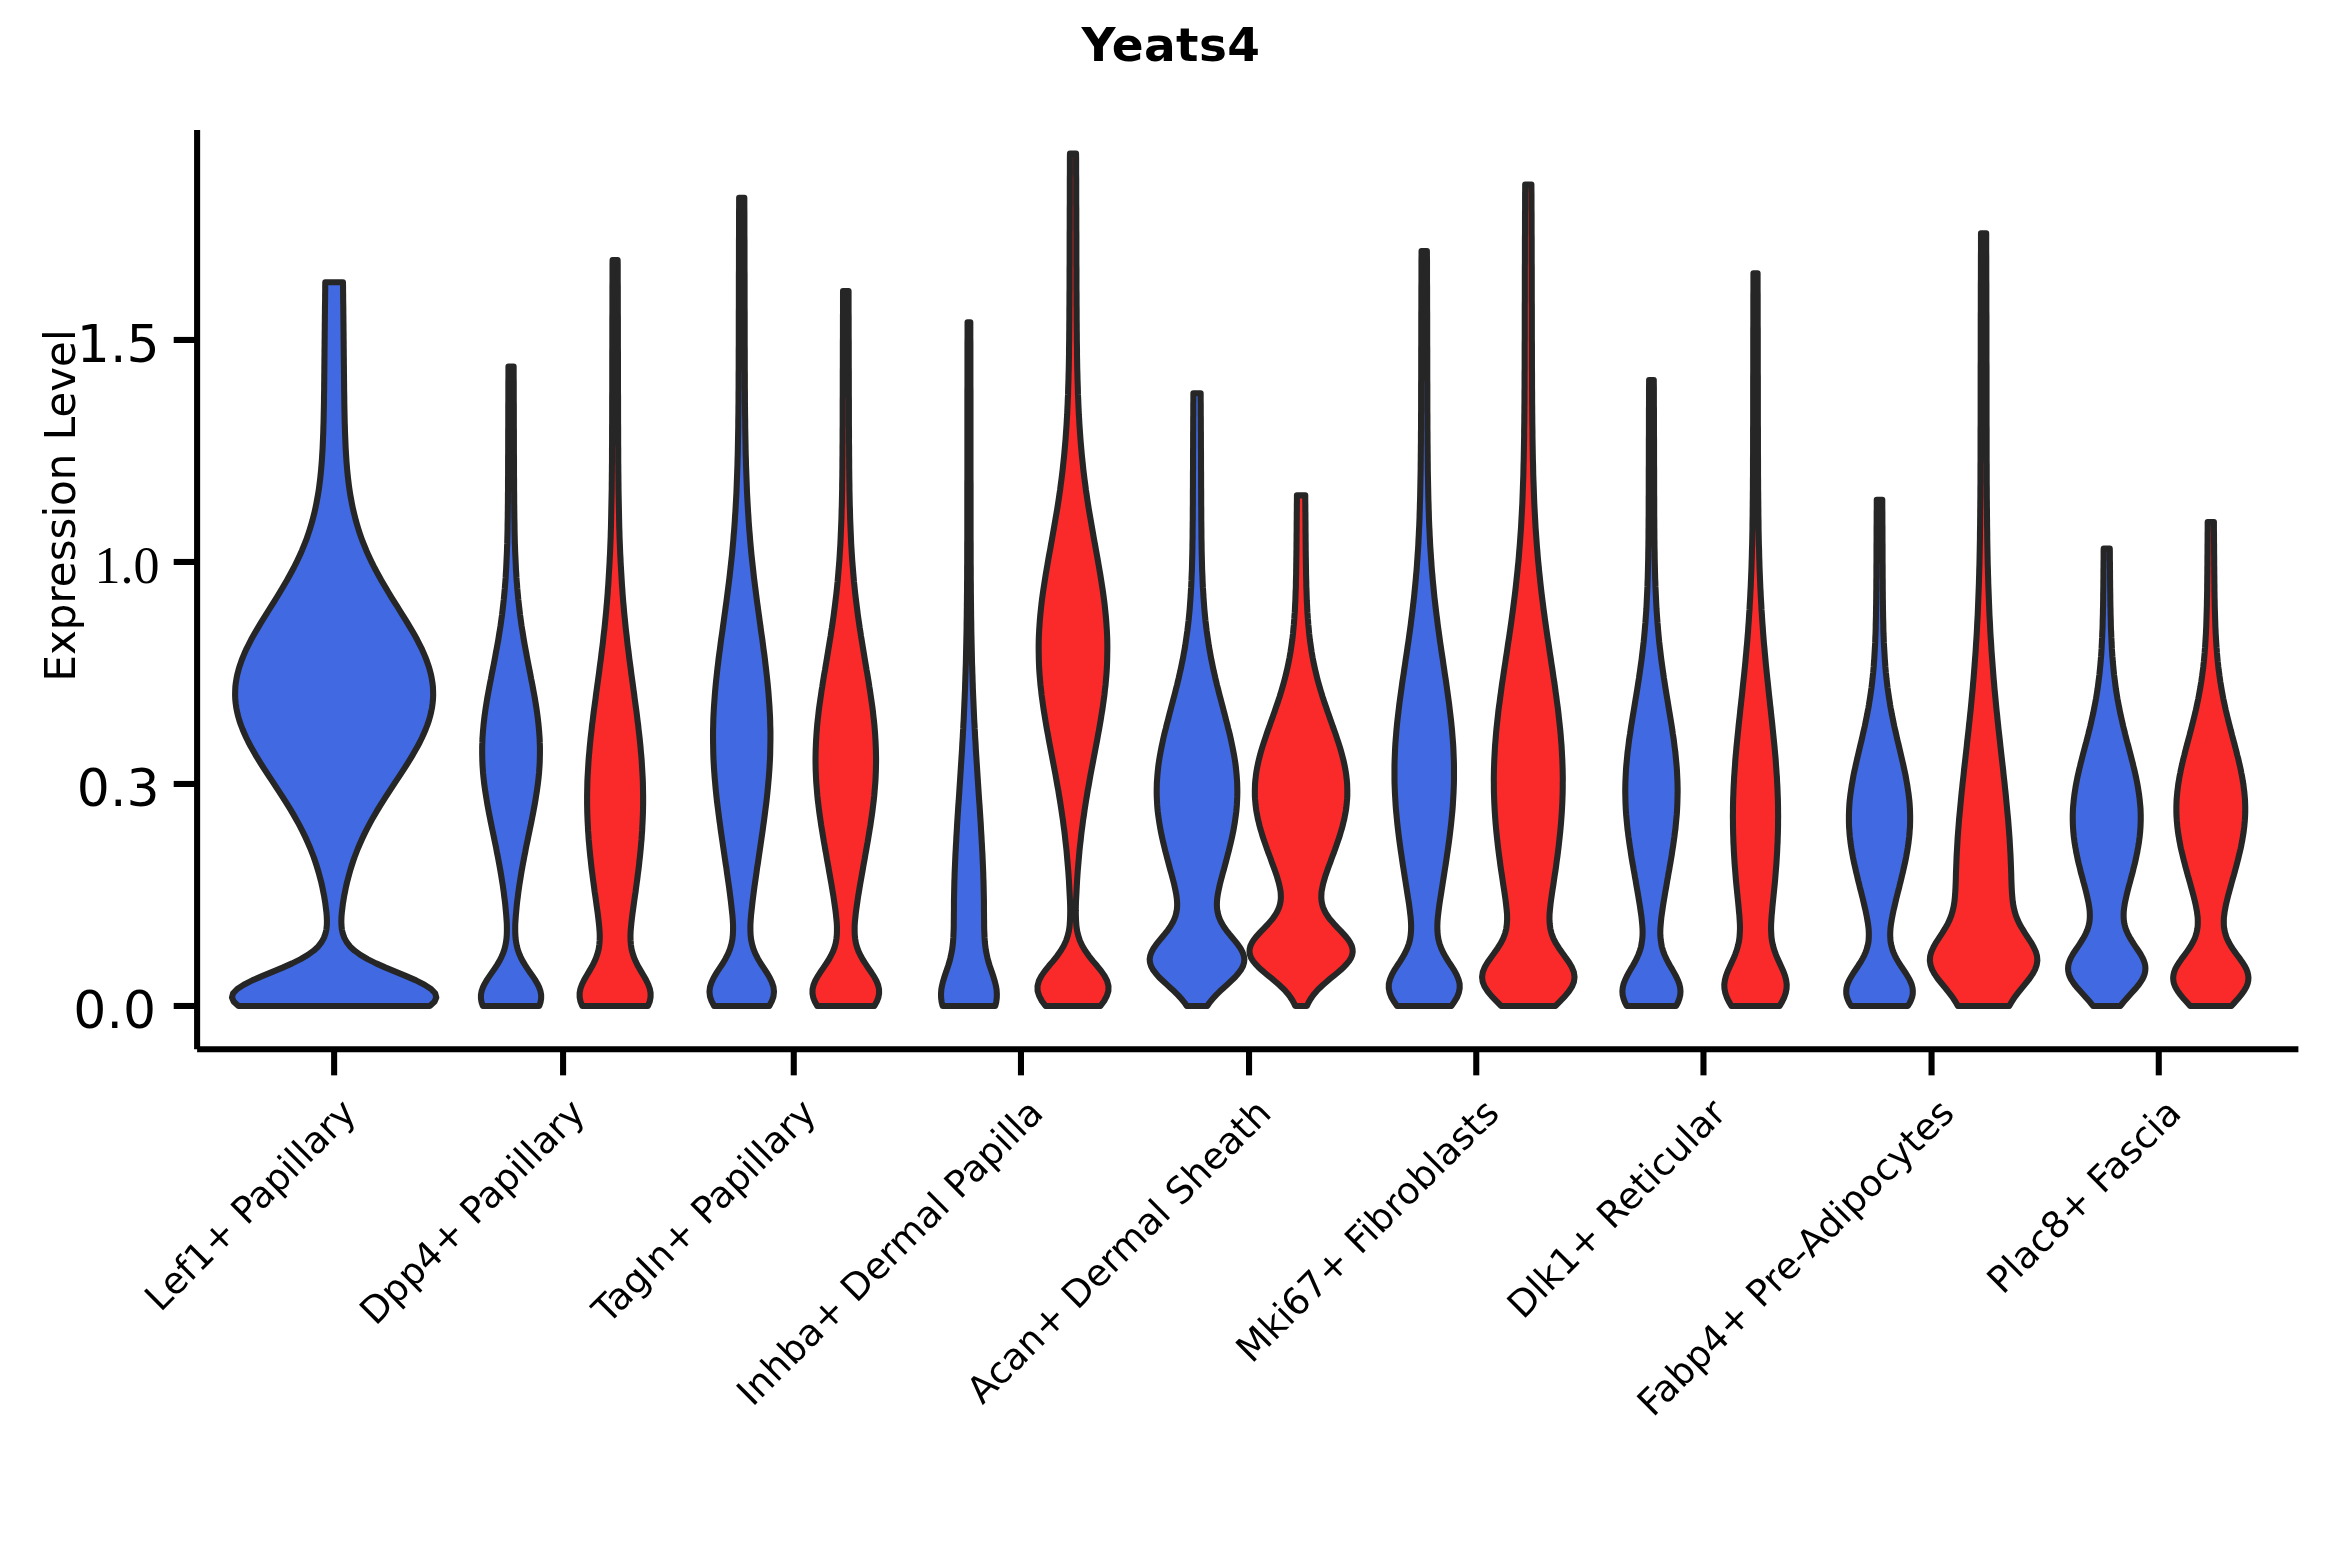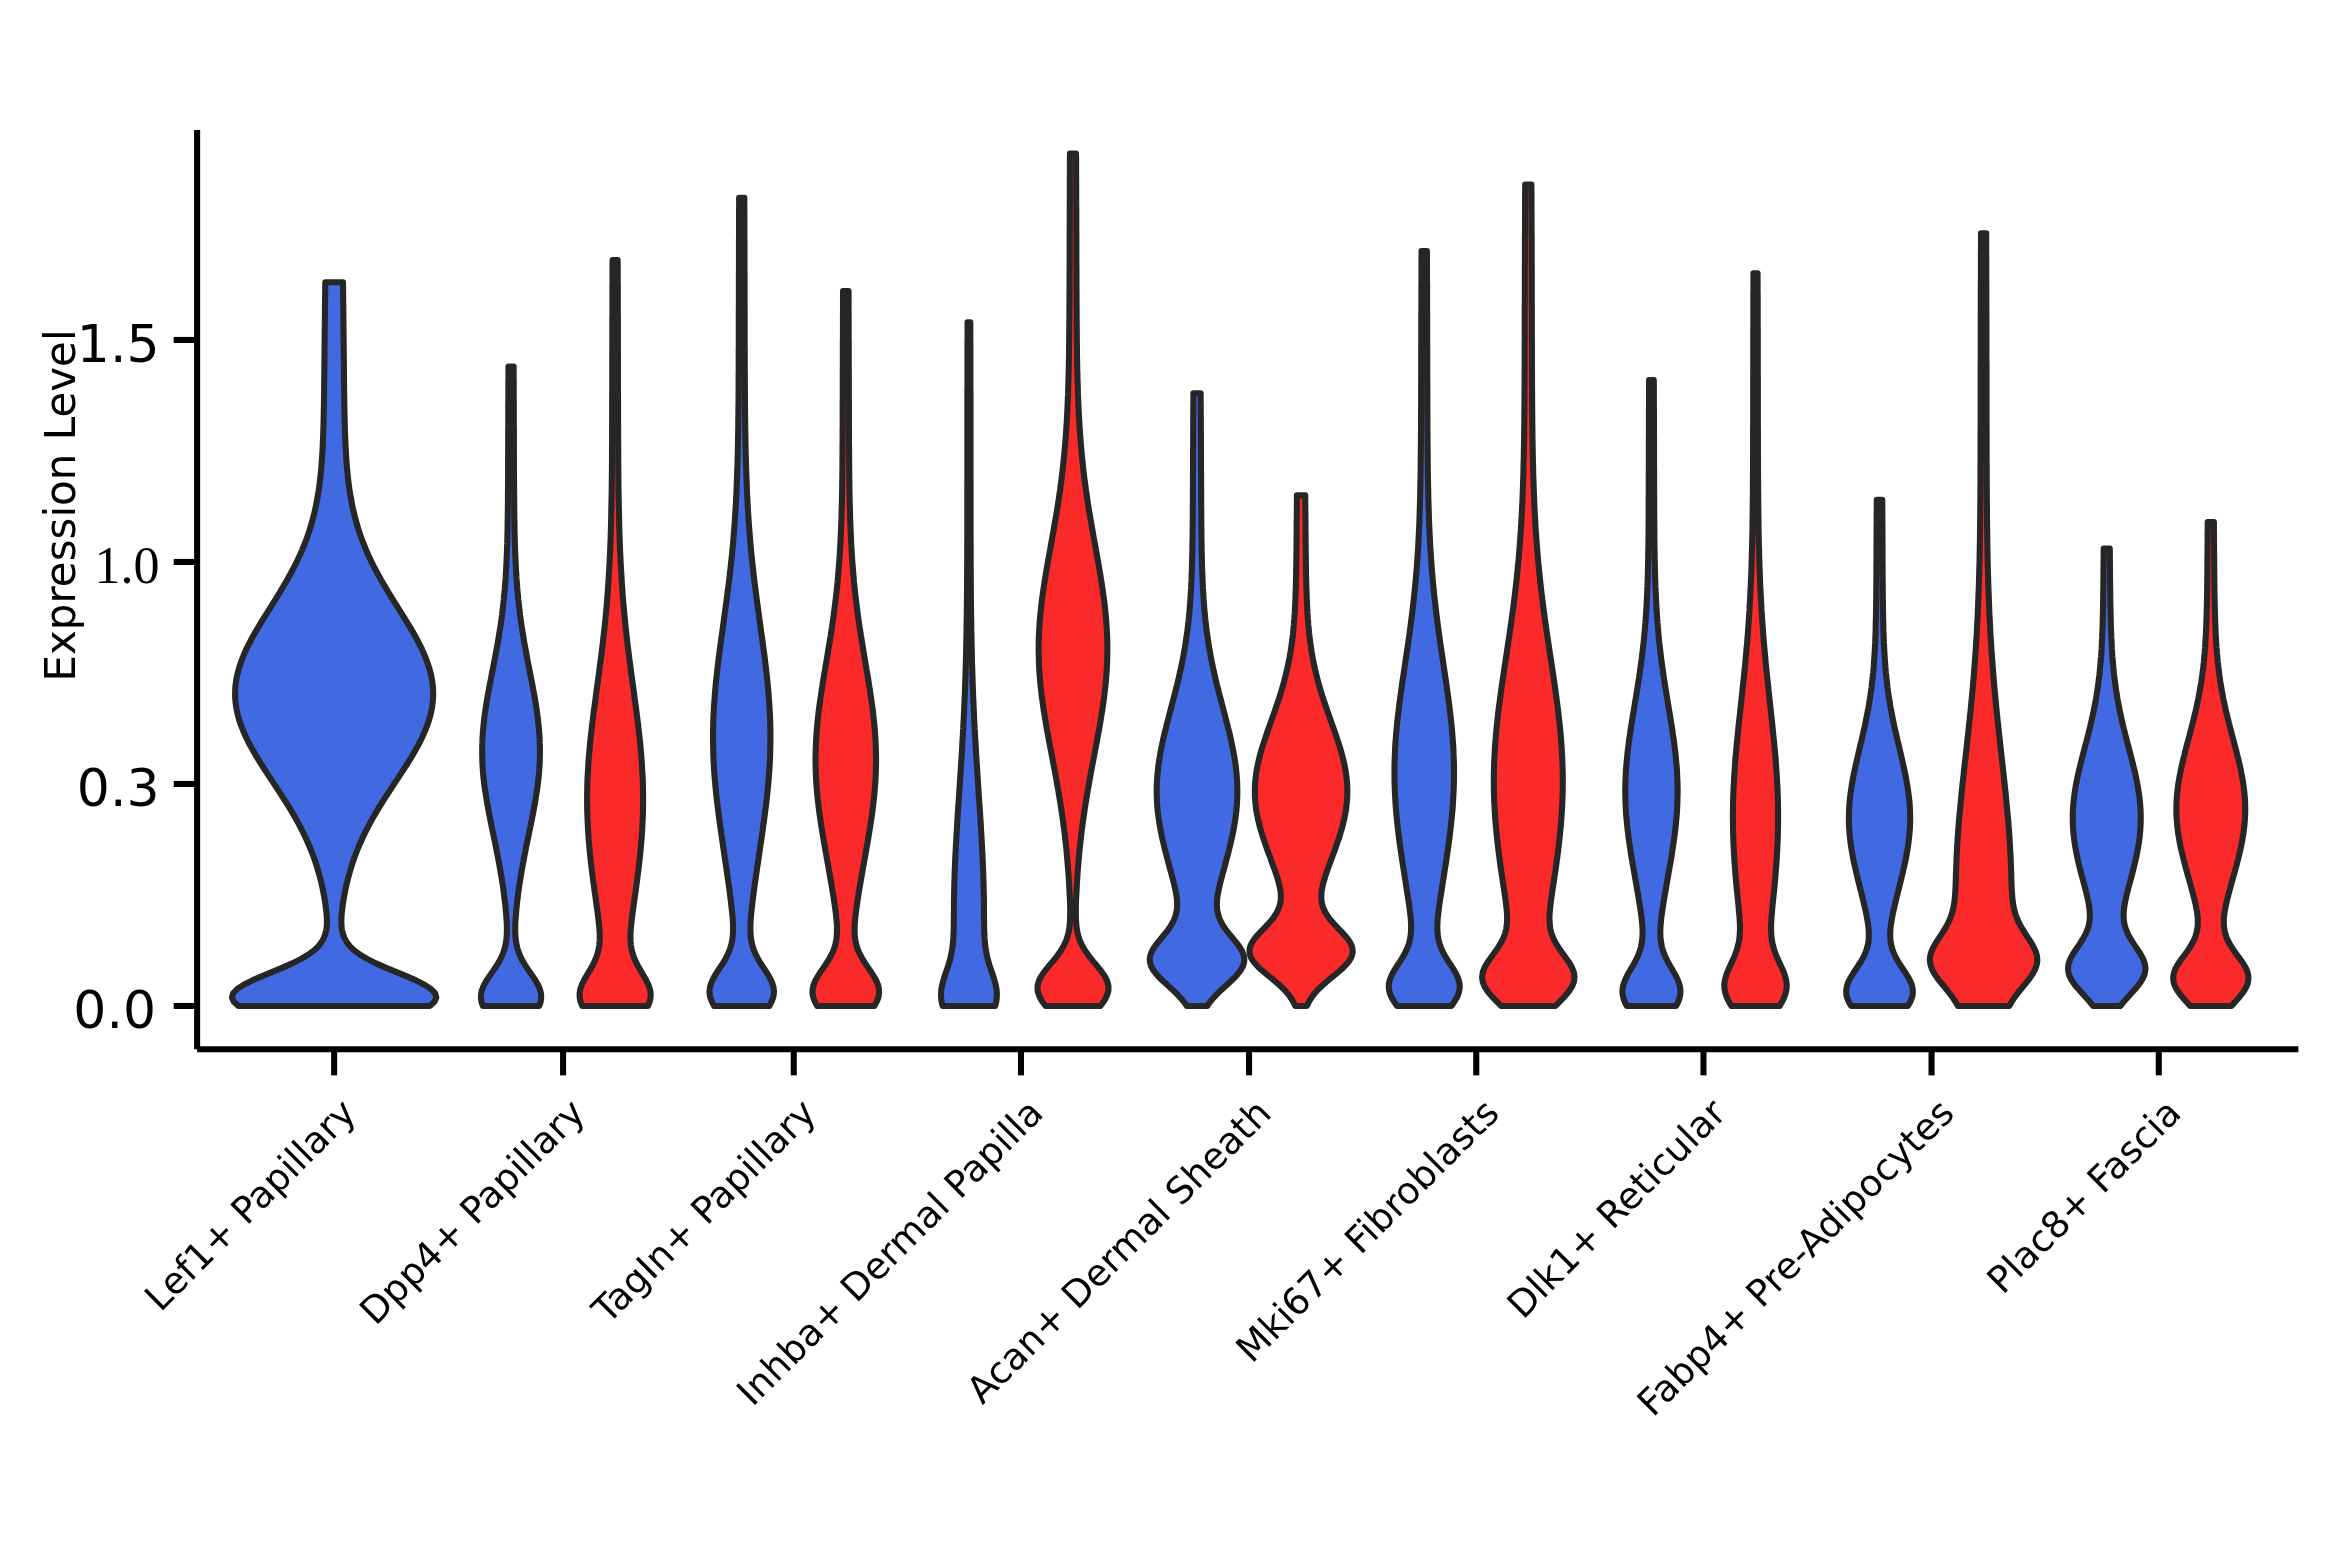--- a/index.html
+++ b/index.html
@@ -25,20 +25,21 @@
     transform-origin:right top; transform:rotate(-45deg);
     text-align:right;
   }
   #chart-svg{position:absolute; left:0; top:0;}
 </style>
 </head>
 <body>
 
 <div id="root">
 
+  <div id="plot-title">Yeats4</div>
 
   <div id="ylabel">Expression Level</div>
 
   <svg id="chart-svg" width="2342" height="1561" viewBox="0 0 2700 1800">
     <g id="violin-layer">
         <path d="M 495.3 1160.0 L 500.7 1155.1 L 502.8 1150.2 L 501.5 1145.3 L 496.8 1140.4 L 489.2 1135.5 L 479.4 1130.5 L 468.1 1125.6 L 456.2 1120.7 L 444.4 1115.8 L 433.4 1110.9 L 423.6 1106.0 L 415.3 1101.1 L 408.6 1096.2 L 403.3 1091.3 L 399.5 1086.4 L 396.8 1081.5 L 395.0 1076.5 L 393.9 1071.6 L 393.4 1066.7 L 393.3 1061.8 L 393.5 1056.9 L 393.9 1052.0 L 394.5 1047.1 L 395.1 1042.2 L 395.9 1037.3 L 396.7 1032.4 L 397.7 1027.5 L 398.7 1022.5 L 399.8 1017.6 L 401.1 1012.7 L 402.4 1007.8 L 403.8 1002.9 L 405.3 998.0 L 406.9 993.1 L 408.6 988.2 L 410.5 983.3 L 412.4 978.4 L 414.5 973.5 L 416.7 968.5 L 419.0 963.6 L 421.4 958.7 L 423.9 953.8 L 426.5 948.9 L 429.2 944.0 L 432.0 939.1 L 434.9 934.2 L 437.9 929.3 L 441.0 924.4 L 444.1 919.5 L 447.3 914.5 L 450.5 909.6 L 453.7 904.7 L 456.9 899.8 L 460.2 894.9 L 463.4 890.0 L 466.6 885.1 L 469.7 880.2 L 472.7 875.3 L 475.7 870.4 L 478.5 865.4 L 481.3 860.5 L 483.9 855.6 L 486.3 850.7 L 488.5 845.8 L 490.6 840.9 L 492.5 836.0 L 494.2 831.1 L 495.6 826.2 L 496.8 821.3 L 497.8 816.4 L 498.5 811.4 L 499.0 806.5 L 499.2 801.6 L 499.1 796.7 L 498.9 791.8 L 498.3 786.9 L 497.5 782.0 L 496.5 777.1 L 495.2 772.2 L 493.7 767.3 L 492.0 762.4 L 490.1 757.4 L 488.0 752.5 L 485.8 747.6 L 483.3 742.7 L 480.8 737.8 L 478.1 732.9 L 475.3 728.0 L 472.4 723.1 L 469.5 718.2 L 466.5 713.3 L 463.4 708.4 L 460.3 703.4 L 457.3 698.5 L 454.2 693.6 L 451.1 688.7 L 448.1 683.8 L 445.2 678.9 L 442.3 674.0 L 439.4 669.1 L 436.7 664.2 L 434.0 659.3 L 431.4 654.4 L 428.9 649.4 L 426.6 644.5 L 424.3 639.6 L 422.1 634.7 L 420.1 629.8 L 418.1 624.9 L 416.3 620.0 L 414.6 615.1 L 413.0 610.2 L 411.5 605.3 L 410.1 600.4 L 408.8 595.4 L 407.6 590.5 L 406.5 585.6 L 405.5 580.7 L 404.6 575.8 L 403.7 570.9 L 402.9 566.0 L 402.2 561.1 L 401.6 556.2 L 401.0 551.3 L 400.5 546.4 L 400.0 541.4 L 399.6 536.5 L 399.2 531.6 L 398.9 526.7 L 398.6 521.8 L 398.3 516.9 L 398.1 512.0 L 397.9 507.1 L 397.7 502.2 L 397.5 497.3 L 397.4 492.4 L 397.2 487.4 L 397.1 482.5 L 397.0 477.6 L 396.9 472.7 L 396.8 467.8 L 396.7 462.9 L 396.7 458.0 L 396.6 453.1 L 396.5 448.2 L 396.5 443.3 L 396.4 438.4 L 396.4 433.4 L 396.3 428.5 L 396.3 423.6 L 396.2 418.7 L 396.2 413.8 L 396.1 408.9 L 396.1 404.0 L 396.0 399.1 L 396.0 394.2 L 395.9 389.3 L 395.9 384.4 L 395.8 379.4 L 395.8 374.5 L 395.7 369.6 L 395.7 364.7 L 395.6 359.8 L 395.6 354.9 L 395.5 350.0 L 395.4 345.1 L 395.4 340.2 L 395.3 335.3 L 395.3 330.3 L 395.2 325.4 L 374.8 325.4 L 374.7 330.3 L 374.7 335.3 L 374.6 340.2 L 374.6 345.1 L 374.5 350.0 L 374.4 354.9 L 374.4 359.8 L 374.3 364.7 L 374.3 369.6 L 374.2 374.5 L 374.2 379.4 L 374.1 384.4 L 374.1 389.3 L 374.0 394.2 L 374.0 399.1 L 373.9 404.0 L 373.9 408.9 L 373.8 413.8 L 373.8 418.7 L 373.7 423.6 L 373.7 428.5 L 373.6 433.4 L 373.6 438.4 L 373.5 443.3 L 373.5 448.2 L 373.4 453.1 L 373.3 458.0 L 373.3 462.9 L 373.2 467.8 L 373.1 472.7 L 373.0 477.6 L 372.9 482.5 L 372.8 487.4 L 372.6 492.4 L 372.5 497.3 L 372.3 502.2 L 372.1 507.1 L 371.9 512.0 L 371.7 516.9 L 371.4 521.8 L 371.1 526.7 L 370.8 531.6 L 370.4 536.5 L 370.0 541.4 L 369.5 546.4 L 369.0 551.3 L 368.4 556.2 L 367.8 561.1 L 367.1 566.0 L 366.3 570.9 L 365.4 575.8 L 364.5 580.7 L 363.5 585.6 L 362.4 590.5 L 361.2 595.4 L 359.9 600.4 L 358.5 605.3 L 357.0 610.2 L 355.4 615.1 L 353.7 620.0 L 351.9 624.9 L 349.9 629.8 L 347.9 634.7 L 345.7 639.6 L 343.4 644.5 L 341.1 649.4 L 338.6 654.4 L 336.0 659.3 L 333.3 664.2 L 330.6 669.1 L 327.7 674.0 L 324.8 678.9 L 321.9 683.8 L 318.9 688.7 L 315.8 693.6 L 312.7 698.5 L 309.7 703.4 L 306.6 708.4 L 303.5 713.3 L 300.5 718.2 L 297.6 723.1 L 294.7 728.0 L 291.9 732.9 L 289.2 737.8 L 286.7 742.7 L 284.2 747.6 L 282.0 752.5 L 279.9 757.4 L 278.0 762.4 L 276.3 767.3 L 274.8 772.2 L 273.5 777.1 L 272.5 782.0 L 271.7 786.9 L 271.1 791.8 L 270.9 796.7 L 270.8 801.6 L 271.0 806.5 L 271.5 811.4 L 272.2 816.4 L 273.2 821.3 L 274.4 826.2 L 275.8 831.1 L 277.5 836.0 L 279.4 840.9 L 281.5 845.8 L 283.7 850.7 L 286.1 855.6 L 288.7 860.5 L 291.5 865.4 L 294.3 870.4 L 297.3 875.3 L 300.3 880.2 L 303.4 885.1 L 306.6 890.0 L 309.8 894.9 L 313.1 899.8 L 316.3 904.7 L 319.5 909.6 L 322.7 914.5 L 325.9 919.5 L 329.0 924.4 L 332.1 929.3 L 335.1 934.2 L 338.0 939.1 L 340.8 944.0 L 343.5 948.9 L 346.1 953.8 L 348.6 958.7 L 351.0 963.6 L 353.3 968.5 L 355.5 973.5 L 357.6 978.4 L 359.5 983.3 L 361.4 988.2 L 363.1 993.1 L 364.7 998.0 L 366.2 1002.9 L 367.6 1007.8 L 368.9 1012.7 L 370.2 1017.6 L 371.3 1022.5 L 372.3 1027.5 L 373.3 1032.4 L 374.1 1037.3 L 374.9 1042.2 L 375.5 1047.1 L 376.1 1052.0 L 376.5 1056.9 L 376.7 1061.8 L 376.6 1066.7 L 376.1 1071.6 L 375.0 1076.5 L 373.2 1081.5 L 370.5 1086.4 L 366.7 1091.3 L 361.4 1096.2 L 354.7 1101.1 L 346.4 1106.0 L 336.6 1110.9 L 325.6 1115.8 L 313.8 1120.7 L 301.9 1125.6 L 290.6 1130.5 L 280.8 1135.5 L 273.2 1140.4 L 268.5 1145.3 L 267.2 1150.2 L 269.3 1155.1 L 274.7 1160.0 Z" fill="#4169E1" stroke="#262626" stroke-width="7" stroke-linejoin="round"></path>
         <path d="M 621.5 1160.0 L 623.0 1155.7 L 623.7 1151.3 L 623.7 1147.0 L 622.9 1142.7 L 621.3 1138.3 L 619.2 1134.0 L 616.6 1129.6 L 613.7 1125.3 L 610.7 1121.0 L 607.7 1116.6 L 604.9 1112.3 L 602.3 1108.0 L 600.1 1103.6 L 598.2 1099.3 L 596.7 1094.9 L 595.6 1090.6 L 594.8 1086.3 L 594.2 1081.9 L 593.9 1077.6 L 593.8 1073.3 L 593.8 1068.9 L 593.9 1064.6 L 594.2 1060.3 L 594.5 1055.9 L 594.9 1051.6 L 595.3 1047.2 L 595.7 1042.9 L 596.2 1038.6 L 596.8 1034.2 L 597.3 1029.9 L 597.9 1025.6 L 598.5 1021.2 L 599.2 1016.9 L 599.9 1012.5 L 600.6 1008.2 L 601.3 1003.9 L 602.1 999.5 L 602.9 995.2 L 603.7 990.9 L 604.5 986.5 L 605.4 982.2 L 606.2 977.8 L 607.1 973.5 L 608.0 969.2 L 608.9 964.8 L 609.8 960.5 L 610.7 956.2 L 611.6 951.8 L 612.5 947.5 L 613.3 943.2 L 614.2 938.8 L 615.0 934.5 L 615.8 930.1 L 616.6 925.8 L 617.3 921.5 L 618.0 917.1 L 618.7 912.8 L 619.3 908.5 L 619.9 904.1 L 620.4 899.8 L 620.9 895.4 L 621.3 891.1 L 621.6 886.8 L 621.9 882.4 L 622.1 878.1 L 622.2 873.8 L 622.3 869.4 L 622.3 865.1 L 622.3 860.8 L 622.1 856.4 L 622.0 852.1 L 621.7 847.7 L 621.4 843.4 L 621.0 839.1 L 620.6 834.7 L 620.1 830.4 L 619.6 826.1 L 619.0 821.7 L 618.4 817.4 L 617.7 813.0 L 617.0 808.7 L 616.3 804.4 L 615.5 800.0 L 614.7 795.7 L 613.9 791.4 L 613.1 787.0 L 612.2 782.7 L 611.4 778.3 L 610.5 774.0 L 609.7 769.7 L 608.8 765.3 L 608.0 761.0 L 607.2 756.7 L 606.4 752.3 L 605.6 748.0 L 604.8 743.7 L 604.0 739.3 L 603.3 735.0 L 602.6 730.6 L 601.9 726.3 L 601.2 722.0 L 600.6 717.6 L 600.0 713.3 L 599.4 709.0 L 598.9 704.6 L 598.4 700.3 L 597.9 695.9 L 597.4 691.6 L 597.0 687.3 L 596.6 682.9 L 596.2 678.6 L 595.9 674.3 L 595.5 669.9 L 595.2 665.6 L 595.0 661.3 L 594.7 656.9 L 594.5 652.6 L 594.3 648.2 L 594.1 643.9 L 593.9 639.6 L 593.7 635.2 L 593.6 630.9 L 593.4 626.6 L 593.3 622.2 L 593.2 617.9 L 593.1 613.5 L 593.0 609.2 L 593.0 604.9 L 592.9 600.5 L 592.8 596.2 L 592.8 591.9 L 592.7 587.5 L 592.7 583.2 L 592.6 578.8 L 592.6 574.5 L 592.6 570.2 L 592.5 565.8 L 592.5 561.5 L 592.5 557.2 L 592.5 552.8 L 592.4 548.5 L 592.4 544.2 L 592.4 539.8 L 592.4 535.5 L 592.4 531.1 L 592.4 526.8 L 592.3 522.5 L 592.3 518.1 L 592.3 513.8 L 592.3 509.5 L 592.3 505.1 L 592.3 500.8 L 592.3 496.4 L 592.2 492.1 L 592.2 487.8 L 592.2 483.4 L 592.2 479.1 L 592.2 474.8 L 592.2 470.4 L 592.2 466.1 L 592.1 461.8 L 592.1 457.4 L 592.1 453.1 L 592.1 448.7 L 592.1 444.4 L 592.1 440.1 L 592.0 435.7 L 592.0 431.4 L 592.0 427.1 L 592.0 422.7 L 586.0 422.7 L 586.0 427.1 L 586.0 431.4 L 586.0 435.7 L 585.9 440.1 L 585.9 444.4 L 585.9 448.7 L 585.9 453.1 L 585.9 457.4 L 585.9 461.8 L 585.8 466.1 L 585.8 470.4 L 585.8 474.8 L 585.8 479.1 L 585.8 483.4 L 585.8 487.8 L 585.8 492.1 L 585.7 496.4 L 585.7 500.8 L 585.7 505.1 L 585.7 509.5 L 585.7 513.8 L 585.7 518.1 L 585.7 522.5 L 585.6 526.8 L 585.6 531.1 L 585.6 535.5 L 585.6 539.8 L 585.6 544.2 L 585.6 548.5 L 585.5 552.8 L 585.5 557.2 L 585.5 561.5 L 585.5 565.8 L 585.4 570.2 L 585.4 574.5 L 585.4 578.8 L 585.3 583.2 L 585.3 587.5 L 585.2 591.9 L 585.2 596.2 L 585.1 600.5 L 585.0 604.9 L 585.0 609.2 L 584.9 613.5 L 584.8 617.9 L 584.7 622.2 L 584.6 626.6 L 584.4 630.9 L 584.3 635.2 L 584.1 639.6 L 583.9 643.9 L 583.7 648.2 L 583.5 652.6 L 583.3 656.9 L 583.0 661.3 L 582.8 665.6 L 582.5 669.9 L 582.1 674.3 L 581.8 678.6 L 581.4 682.9 L 581.0 687.3 L 580.6 691.6 L 580.1 695.9 L 579.6 700.3 L 579.1 704.6 L 578.6 709.0 L 578.0 713.3 L 577.4 717.6 L 576.8 722.0 L 576.1 726.3 L 575.4 730.6 L 574.7 735.0 L 574.0 739.3 L 573.2 743.7 L 572.4 748.0 L 571.6 752.3 L 570.8 756.7 L 570.0 761.0 L 569.2 765.3 L 568.3 769.7 L 567.5 774.0 L 566.6 778.3 L 565.8 782.7 L 564.9 787.0 L 564.1 791.4 L 563.3 795.7 L 562.5 800.0 L 561.7 804.4 L 561.0 808.7 L 560.3 813.0 L 559.6 817.4 L 559.0 821.7 L 558.4 826.1 L 557.9 830.4 L 557.4 834.7 L 557.0 839.1 L 556.6 843.4 L 556.3 847.7 L 556.0 852.1 L 555.9 856.4 L 555.7 860.8 L 555.7 865.1 L 555.7 869.4 L 555.8 873.8 L 555.9 878.1 L 556.1 882.4 L 556.4 886.8 L 556.7 891.1 L 557.1 895.4 L 557.6 899.8 L 558.1 904.1 L 558.7 908.5 L 559.3 912.8 L 560.0 917.1 L 560.7 921.5 L 561.4 925.8 L 562.2 930.1 L 563.0 934.5 L 563.8 938.8 L 564.7 943.2 L 565.5 947.5 L 566.4 951.8 L 567.3 956.2 L 568.2 960.5 L 569.1 964.8 L 570.0 969.2 L 570.9 973.5 L 571.8 977.8 L 572.6 982.2 L 573.5 986.5 L 574.3 990.9 L 575.1 995.2 L 575.9 999.5 L 576.7 1003.9 L 577.4 1008.2 L 578.1 1012.5 L 578.8 1016.9 L 579.5 1021.2 L 580.1 1025.6 L 580.7 1029.9 L 581.2 1034.2 L 581.8 1038.6 L 582.3 1042.9 L 582.7 1047.2 L 583.1 1051.6 L 583.5 1055.9 L 583.8 1060.3 L 584.1 1064.6 L 584.2 1068.9 L 584.2 1073.3 L 584.1 1077.6 L 583.8 1081.9 L 583.2 1086.3 L 582.4 1090.6 L 581.3 1094.9 L 579.8 1099.3 L 577.9 1103.6 L 575.7 1108.0 L 573.1 1112.3 L 570.3 1116.6 L 567.3 1121.0 L 564.3 1125.3 L 561.4 1129.6 L 558.8 1134.0 L 556.7 1138.3 L 555.1 1142.7 L 554.3 1147.0 L 554.3 1151.3 L 555.0 1155.7 L 556.5 1160.0 Z" fill="#4169E1" stroke="#262626" stroke-width="7" stroke-linejoin="round"></path>
         <path d="M 746.9 1160.0 L 748.9 1154.9 L 749.9 1149.9 L 749.9 1144.8 L 748.9 1139.8 L 747.0 1134.7 L 744.5 1129.6 L 741.6 1124.6 L 738.6 1119.5 L 735.7 1114.5 L 733.1 1109.4 L 730.9 1104.3 L 729.2 1099.3 L 727.9 1094.2 L 727.2 1089.2 L 726.8 1084.1 L 726.7 1079.0 L 726.9 1074.0 L 727.3 1068.9 L 727.8 1063.9 L 728.4 1058.8 L 729.0 1053.7 L 729.7 1048.7 L 730.4 1043.6 L 731.1 1038.6 L 731.8 1033.5 L 732.6 1028.4 L 733.2 1023.4 L 733.9 1018.3 L 734.6 1013.3 L 735.2 1008.2 L 735.9 1003.1 L 736.5 998.1 L 737.0 993.0 L 737.6 988.0 L 738.1 982.9 L 738.6 977.8 L 739.0 972.8 L 739.5 967.7 L 739.8 962.7 L 740.2 957.6 L 740.4 952.5 L 740.7 947.5 L 740.9 942.4 L 741.1 937.4 L 741.2 932.3 L 741.3 927.3 L 741.3 922.2 L 741.3 917.1 L 741.2 912.1 L 741.1 907.0 L 741.0 902.0 L 740.8 896.9 L 740.5 891.8 L 740.2 886.8 L 739.9 881.7 L 739.6 876.7 L 739.2 871.6 L 738.7 866.5 L 738.3 861.5 L 737.8 856.4 L 737.3 851.4 L 736.7 846.3 L 736.1 841.2 L 735.6 836.2 L 734.9 831.1 L 734.3 826.1 L 733.7 821.0 L 733.0 815.9 L 732.3 810.9 L 731.6 805.8 L 731.0 800.8 L 730.3 795.7 L 729.6 790.6 L 728.9 785.6 L 728.2 780.5 L 727.5 775.5 L 726.9 770.4 L 726.2 765.3 L 725.5 760.3 L 724.9 755.2 L 724.3 750.2 L 723.6 745.1 L 723.0 740.0 L 722.5 735.0 L 721.9 729.9 L 721.3 724.9 L 720.8 719.8 L 720.3 714.7 L 719.8 709.7 L 719.3 704.6 L 718.9 699.6 L 718.4 694.5 L 718.0 689.4 L 717.6 684.4 L 717.3 679.3 L 716.9 674.3 L 716.6 669.2 L 716.3 664.1 L 716.0 659.1 L 715.7 654.0 L 715.4 649.0 L 715.2 643.9 L 714.9 638.8 L 714.7 633.8 L 714.5 628.7 L 714.3 623.7 L 714.1 618.6 L 714.0 613.5 L 713.8 608.5 L 713.7 603.4 L 713.6 598.4 L 713.5 593.3 L 713.4 588.2 L 713.3 583.2 L 713.2 578.1 L 713.1 573.1 L 713.0 568.0 L 712.9 562.9 L 712.9 557.9 L 712.8 552.8 L 712.8 547.8 L 712.7 542.7 L 712.7 537.6 L 712.6 532.6 L 712.6 527.5 L 712.6 522.5 L 712.6 517.4 L 712.5 512.4 L 712.5 507.3 L 712.5 502.2 L 712.5 497.2 L 712.5 492.1 L 712.4 487.1 L 712.4 482.0 L 712.4 476.9 L 712.4 471.9 L 712.4 466.8 L 712.4 461.8 L 712.4 456.7 L 712.3 451.6 L 712.3 446.6 L 712.3 441.5 L 712.3 436.5 L 712.3 431.4 L 712.3 426.3 L 712.3 421.3 L 712.3 416.2 L 712.3 411.2 L 712.3 406.1 L 712.2 401.0 L 712.2 396.0 L 712.2 390.9 L 712.2 385.9 L 712.2 380.8 L 712.2 375.7 L 712.2 370.7 L 712.2 365.6 L 712.1 360.6 L 712.1 355.5 L 712.1 350.4 L 712.1 345.4 L 712.1 340.3 L 712.1 335.3 L 712.1 330.2 L 712.0 325.1 L 712.0 320.1 L 712.0 315.0 L 712.0 310.0 L 712.0 304.9 L 711.9 299.8 L 706.1 299.8 L 706.0 304.9 L 706.0 310.0 L 706.0 315.0 L 706.0 320.1 L 706.0 325.1 L 705.9 330.2 L 705.9 335.3 L 705.9 340.3 L 705.9 345.4 L 705.9 350.4 L 705.9 355.5 L 705.9 360.6 L 705.8 365.6 L 705.8 370.7 L 705.8 375.7 L 705.8 380.8 L 705.8 385.9 L 705.8 390.9 L 705.8 396.0 L 705.8 401.0 L 705.7 406.1 L 705.7 411.2 L 705.7 416.2 L 705.7 421.3 L 705.7 426.3 L 705.7 431.4 L 705.7 436.5 L 705.7 441.5 L 705.7 446.6 L 705.7 451.6 L 705.6 456.7 L 705.6 461.8 L 705.6 466.8 L 705.6 471.9 L 705.6 476.9 L 705.6 482.0 L 705.6 487.1 L 705.5 492.1 L 705.5 497.2 L 705.5 502.2 L 705.5 507.3 L 705.5 512.4 L 705.4 517.4 L 705.4 522.5 L 705.4 527.5 L 705.4 532.6 L 705.3 537.6 L 705.3 542.7 L 705.2 547.8 L 705.2 552.8 L 705.1 557.9 L 705.1 562.9 L 705.0 568.0 L 704.9 573.1 L 704.8 578.1 L 704.7 583.2 L 704.6 588.2 L 704.5 593.3 L 704.4 598.4 L 704.3 603.4 L 704.2 608.5 L 704.0 613.5 L 703.9 618.6 L 703.7 623.7 L 703.5 628.7 L 703.3 633.8 L 703.1 638.8 L 702.8 643.9 L 702.6 649.0 L 702.3 654.0 L 702.0 659.1 L 701.7 664.1 L 701.4 669.2 L 701.1 674.3 L 700.7 679.3 L 700.4 684.4 L 700.0 689.4 L 699.6 694.5 L 699.1 699.6 L 698.7 704.6 L 698.2 709.7 L 697.7 714.7 L 697.2 719.8 L 696.7 724.9 L 696.1 729.9 L 695.5 735.0 L 695.0 740.0 L 694.4 745.1 L 693.7 750.2 L 693.1 755.2 L 692.5 760.3 L 691.8 765.3 L 691.1 770.4 L 690.5 775.5 L 689.8 780.5 L 689.1 785.6 L 688.4 790.6 L 687.7 795.7 L 687.0 800.8 L 686.4 805.8 L 685.7 810.9 L 685.0 815.9 L 684.3 821.0 L 683.7 826.1 L 683.1 831.1 L 682.4 836.2 L 681.9 841.2 L 681.3 846.3 L 680.7 851.4 L 680.2 856.4 L 679.7 861.5 L 679.3 866.5 L 678.8 871.6 L 678.4 876.7 L 678.1 881.7 L 677.8 886.8 L 677.5 891.8 L 677.2 896.9 L 677.0 902.0 L 676.9 907.0 L 676.8 912.1 L 676.7 917.1 L 676.7 922.2 L 676.7 927.3 L 676.8 932.3 L 676.9 937.4 L 677.1 942.4 L 677.3 947.5 L 677.6 952.5 L 677.8 957.6 L 678.2 962.7 L 678.5 967.7 L 679.0 972.8 L 679.4 977.8 L 679.9 982.9 L 680.4 988.0 L 681.0 993.0 L 681.5 998.1 L 682.1 1003.1 L 682.8 1008.2 L 683.4 1013.3 L 684.1 1018.3 L 684.8 1023.4 L 685.4 1028.4 L 686.2 1033.5 L 686.9 1038.6 L 687.6 1043.6 L 688.3 1048.7 L 689.0 1053.7 L 689.6 1058.8 L 690.2 1063.9 L 690.7 1068.9 L 691.1 1074.0 L 691.3 1079.0 L 691.2 1084.1 L 690.8 1089.2 L 690.1 1094.2 L 688.8 1099.3 L 687.1 1104.3 L 684.9 1109.4 L 682.3 1114.5 L 679.4 1119.5 L 676.4 1124.6 L 673.5 1129.6 L 671.0 1134.7 L 669.1 1139.8 L 668.1 1144.8 L 668.1 1149.9 L 669.1 1154.9 L 671.1 1160.0 Z" fill="#FA2A2A" stroke="#262626" stroke-width="7" stroke-linejoin="round"></path>
         <path d="M 886.8 1160.0 L 889.7 1154.5 L 891.6 1149.0 L 892.2 1143.6 L 891.6 1138.1 L 889.8 1132.6 L 887.2 1127.1 L 883.9 1121.6 L 880.3 1116.1 L 876.7 1110.7 L 873.5 1105.2 L 870.7 1099.7 L 868.5 1094.2 L 866.9 1088.7 L 865.8 1083.3 L 865.2 1077.8 L 865.0 1072.3 L 865.0 1066.8 L 865.3 1061.3 L 865.7 1055.9 L 866.3 1050.4 L 866.9 1044.9 L 867.5 1039.4 L 868.2 1033.9 L 868.9 1028.4 L 869.6 1023.0 L 870.4 1017.5 L 871.2 1012.0 L 872.0 1006.5 L 872.7 1001.0 L 873.6 995.6 L 874.4 990.1 L 875.2 984.6 L 876.0 979.1 L 876.8 973.6 L 877.6 968.2 L 878.4 962.7 L 879.2 957.2 L 879.9 951.7 L 880.7 946.2 L 881.4 940.7 L 882.1 935.3 L 882.8 929.8 L 883.5 924.3 L 884.1 918.8 L 884.7 913.3 L 885.2 907.9 L 885.7 902.4 L 886.2 896.9 L 886.6 891.4 L 887.0 885.9 L 887.3 880.4 L 887.6 875.0 L 887.8 869.5 L 887.9 864.0 L 888.0 858.5 L 888.1 853.0 L 888.1 847.6 L 888.1 842.1 L 887.9 836.6 L 887.8 831.1 L 887.6 825.6 L 887.3 820.2 L 887.0 814.7 L 886.6 809.2 L 886.2 803.7 L 885.8 798.2 L 885.3 792.7 L 884.8 787.3 L 884.2 781.8 L 883.6 776.3 L 883.0 770.8 L 882.3 765.3 L 881.7 759.9 L 881.0 754.4 L 880.2 748.9 L 879.5 743.4 L 878.8 737.9 L 878.0 732.4 L 877.2 727.0 L 876.5 721.5 L 875.7 716.0 L 875.0 710.5 L 874.2 705.0 L 873.5 699.6 L 872.7 694.1 L 872.0 688.6 L 871.3 683.1 L 870.6 677.6 L 869.9 672.2 L 869.2 666.7 L 868.6 661.2 L 868.0 655.7 L 867.4 650.2 L 866.8 644.7 L 866.2 639.3 L 865.7 633.8 L 865.2 628.3 L 864.7 622.8 L 864.3 617.3 L 863.8 611.9 L 863.4 606.4 L 863.0 600.9 L 862.7 595.4 L 862.3 589.9 L 862.0 584.5 L 861.7 579.0 L 861.4 573.5 L 861.1 568.0 L 860.9 562.5 L 860.7 557.0 L 860.5 551.6 L 860.3 546.1 L 860.1 540.6 L 859.9 535.1 L 859.8 529.6 L 859.6 524.2 L 859.5 518.7 L 859.4 513.2 L 859.3 507.7 L 859.2 502.2 L 859.1 496.7 L 859.0 491.3 L 859.0 485.8 L 858.9 480.3 L 858.8 474.8 L 858.8 469.3 L 858.7 463.9 L 858.7 458.4 L 858.7 452.9 L 858.6 447.4 L 858.6 441.9 L 858.6 436.5 L 858.6 431.0 L 858.5 425.5 L 858.5 420.0 L 858.5 414.5 L 858.5 409.0 L 858.5 403.6 L 858.4 398.1 L 858.4 392.6 L 858.4 387.1 L 858.4 381.6 L 858.4 376.2 L 858.4 370.7 L 858.4 365.2 L 858.4 359.7 L 858.3 354.2 L 858.3 348.8 L 858.3 343.3 L 858.3 337.8 L 858.3 332.3 L 858.3 326.8 L 858.3 321.3 L 858.3 315.9 L 858.2 310.4 L 858.2 304.9 L 858.2 299.4 L 858.2 293.9 L 858.2 288.5 L 858.2 283.0 L 858.2 277.5 L 858.1 272.0 L 858.1 266.5 L 858.1 261.0 L 858.1 255.6 L 858.1 250.1 L 858.1 244.6 L 858.0 239.1 L 858.0 233.6 L 858.0 228.2 L 852.0 228.2 L 852.0 233.6 L 852.0 239.1 L 851.9 244.6 L 851.9 250.1 L 851.9 255.6 L 851.9 261.0 L 851.9 266.5 L 851.9 272.0 L 851.8 277.5 L 851.8 283.0 L 851.8 288.5 L 851.8 293.9 L 851.8 299.4 L 851.8 304.9 L 851.8 310.4 L 851.7 315.9 L 851.7 321.3 L 851.7 326.8 L 851.7 332.3 L 851.7 337.8 L 851.7 343.3 L 851.7 348.8 L 851.7 354.2 L 851.6 359.7 L 851.6 365.2 L 851.6 370.7 L 851.6 376.2 L 851.6 381.6 L 851.6 387.1 L 851.6 392.6 L 851.6 398.1 L 851.5 403.6 L 851.5 409.0 L 851.5 414.5 L 851.5 420.0 L 851.5 425.5 L 851.4 431.0 L 851.4 436.5 L 851.4 441.9 L 851.4 447.4 L 851.3 452.9 L 851.3 458.4 L 851.3 463.9 L 851.2 469.3 L 851.2 474.8 L 851.1 480.3 L 851.0 485.8 L 851.0 491.3 L 850.9 496.7 L 850.8 502.2 L 850.7 507.7 L 850.6 513.2 L 850.5 518.7 L 850.4 524.2 L 850.2 529.6 L 850.1 535.1 L 849.9 540.6 L 849.7 546.1 L 849.5 551.6 L 849.3 557.0 L 849.1 562.5 L 848.9 568.0 L 848.6 573.5 L 848.3 579.0 L 848.0 584.5 L 847.7 589.9 L 847.3 595.4 L 847.0 600.9 L 846.6 606.4 L 846.2 611.9 L 845.7 617.3 L 845.3 622.8 L 844.8 628.3 L 844.3 633.8 L 843.8 639.3 L 843.2 644.7 L 842.6 650.2 L 842.0 655.7 L 841.4 661.2 L 840.8 666.7 L 840.1 672.2 L 839.4 677.6 L 838.7 683.1 L 838.0 688.6 L 837.3 694.1 L 836.5 699.6 L 835.8 705.0 L 835.0 710.5 L 834.3 716.0 L 833.5 721.5 L 832.8 727.0 L 832.0 732.4 L 831.2 737.9 L 830.5 743.4 L 829.8 748.9 L 829.0 754.4 L 828.3 759.9 L 827.7 765.3 L 827.0 770.8 L 826.4 776.3 L 825.8 781.8 L 825.2 787.3 L 824.7 792.7 L 824.2 798.2 L 823.8 803.7 L 823.4 809.2 L 823.0 814.7 L 822.7 820.2 L 822.4 825.6 L 822.2 831.1 L 822.1 836.6 L 821.9 842.1 L 821.9 847.6 L 821.9 853.0 L 822.0 858.5 L 822.1 864.0 L 822.2 869.5 L 822.4 875.0 L 822.7 880.4 L 823.0 885.9 L 823.4 891.4 L 823.8 896.9 L 824.3 902.4 L 824.8 907.9 L 825.3 913.3 L 825.9 918.8 L 826.5 924.3 L 827.2 929.8 L 827.9 935.3 L 828.6 940.7 L 829.3 946.2 L 830.1 951.7 L 830.8 957.2 L 831.6 962.7 L 832.4 968.2 L 833.2 973.6 L 834.0 979.1 L 834.8 984.6 L 835.6 990.1 L 836.4 995.6 L 837.3 1001.0 L 838.0 1006.5 L 838.8 1012.0 L 839.6 1017.5 L 840.4 1023.0 L 841.1 1028.4 L 841.8 1033.9 L 842.5 1039.4 L 843.1 1044.9 L 843.7 1050.4 L 844.3 1055.9 L 844.7 1061.3 L 845.0 1066.8 L 845.0 1072.3 L 844.8 1077.8 L 844.2 1083.3 L 843.1 1088.7 L 841.5 1094.2 L 839.3 1099.7 L 836.5 1105.2 L 833.3 1110.7 L 829.7 1116.1 L 826.1 1121.6 L 822.8 1127.1 L 820.2 1132.6 L 818.4 1138.1 L 817.8 1143.6 L 818.4 1149.0 L 820.3 1154.5 L 823.2 1160.0 Z" fill="#4169E1" stroke="#262626" stroke-width="7" stroke-linejoin="round"></path>
         <path d="M 1007.9 1160.0 L 1010.6 1155.2 L 1012.5 1150.3 L 1013.4 1145.5 L 1013.3 1140.6 L 1012.2 1135.8 L 1010.2 1130.9 L 1007.6 1126.1 L 1004.4 1121.2 L 1001.1 1116.4 L 997.8 1111.5 L 994.7 1106.7 L 992.0 1101.8 L 989.7 1097.0 L 987.9 1092.1 L 986.6 1087.3 L 985.8 1082.4 L 985.3 1077.6 L 985.2 1072.7 L 985.2 1067.9 L 985.5 1063.0 L 986.0 1058.2 L 986.5 1053.3 L 987.1 1048.5 L 987.8 1043.6 L 988.5 1038.8 L 989.2 1033.9 L 990.0 1029.1 L 990.8 1024.2 L 991.6 1019.4 L 992.5 1014.5 L 993.3 1009.7 L 994.2 1004.8 L 995.0 1000.0 L 995.9 995.1 L 996.8 990.3 L 997.6 985.4 L 998.5 980.6 L 999.3 975.7 L 1000.2 970.9 L 1001.0 966.0 L 1001.8 961.2 L 1002.6 956.3 L 1003.4 951.5 L 1004.1 946.6 L 1004.8 941.8 L 1005.5 936.9 L 1006.1 932.1 L 1006.7 927.3 L 1007.3 922.4 L 1007.8 917.6 L 1008.2 912.7 L 1008.6 907.9 L 1009.0 903.0 L 1009.3 898.2 L 1009.5 893.3 L 1009.7 888.5 L 1009.8 883.6 L 1009.9 878.8 L 1009.9 873.9 L 1009.8 869.1 L 1009.7 864.2 L 1009.5 859.4 L 1009.3 854.5 L 1009.0 849.7 L 1008.7 844.8 L 1008.3 840.0 L 1007.9 835.1 L 1007.4 830.3 L 1006.8 825.4 L 1006.3 820.6 L 1005.7 815.7 L 1005.0 810.9 L 1004.3 806.0 L 1003.6 801.2 L 1002.9 796.3 L 1002.1 791.5 L 1001.4 786.6 L 1000.6 781.8 L 999.8 776.9 L 998.9 772.1 L 998.1 767.2 L 997.3 762.4 L 996.5 757.5 L 995.7 752.7 L 994.9 747.8 L 994.1 743.0 L 993.3 738.1 L 992.5 733.3 L 991.8 728.4 L 991.0 723.6 L 990.3 718.7 L 989.6 713.9 L 988.9 709.0 L 988.3 704.2 L 987.7 699.4 L 987.1 694.5 L 986.5 689.7 L 985.9 684.8 L 985.4 680.0 L 984.9 675.1 L 984.4 670.3 L 984.0 665.4 L 983.6 660.6 L 983.2 655.7 L 982.8 650.9 L 982.4 646.0 L 982.1 641.2 L 981.8 636.3 L 981.5 631.5 L 981.2 626.6 L 981.0 621.8 L 980.8 616.9 L 980.6 612.1 L 980.4 607.2 L 980.2 602.4 L 980.0 597.5 L 979.9 592.7 L 979.8 587.8 L 979.6 583.0 L 979.5 578.1 L 979.4 573.3 L 979.3 568.4 L 979.2 563.6 L 979.2 558.7 L 979.1 553.9 L 979.0 549.0 L 979.0 544.2 L 978.9 539.3 L 978.9 534.5 L 978.9 529.6 L 978.8 524.8 L 978.8 519.9 L 978.8 515.1 L 978.7 510.2 L 978.7 505.4 L 978.7 500.5 L 978.7 495.7 L 978.6 490.8 L 978.6 486.0 L 978.6 481.1 L 978.6 476.3 L 978.6 471.5 L 978.6 466.6 L 978.6 461.8 L 978.5 456.9 L 978.5 452.1 L 978.5 447.2 L 978.5 442.4 L 978.5 437.5 L 978.5 432.7 L 978.5 427.8 L 978.4 423.0 L 978.4 418.1 L 978.4 413.3 L 978.4 408.4 L 978.4 403.6 L 978.4 398.7 L 978.4 393.9 L 978.3 389.0 L 978.3 384.2 L 978.3 379.3 L 978.3 374.5 L 978.3 369.6 L 978.3 364.8 L 978.2 359.9 L 978.2 355.1 L 978.2 350.2 L 978.2 345.4 L 978.2 340.5 L 978.2 335.7 L 971.8 335.7 L 971.8 340.5 L 971.8 345.4 L 971.8 350.2 L 971.8 355.1 L 971.8 359.9 L 971.7 364.8 L 971.7 369.6 L 971.7 374.5 L 971.7 379.3 L 971.7 384.2 L 971.7 389.0 L 971.6 393.9 L 971.6 398.7 L 971.6 403.6 L 971.6 408.4 L 971.6 413.3 L 971.6 418.1 L 971.6 423.0 L 971.5 427.8 L 971.5 432.7 L 971.5 437.5 L 971.5 442.4 L 971.5 447.2 L 971.5 452.1 L 971.5 456.9 L 971.4 461.8 L 971.4 466.6 L 971.4 471.5 L 971.4 476.3 L 971.4 481.1 L 971.4 486.0 L 971.4 490.8 L 971.3 495.7 L 971.3 500.5 L 971.3 505.4 L 971.3 510.2 L 971.2 515.1 L 971.2 519.9 L 971.2 524.8 L 971.1 529.6 L 971.1 534.5 L 971.1 539.3 L 971.0 544.2 L 971.0 549.0 L 970.9 553.9 L 970.8 558.7 L 970.8 563.6 L 970.7 568.4 L 970.6 573.3 L 970.5 578.1 L 970.4 583.0 L 970.2 587.8 L 970.1 592.7 L 970.0 597.5 L 969.8 602.4 L 969.6 607.2 L 969.4 612.1 L 969.2 616.9 L 969.0 621.8 L 968.8 626.6 L 968.5 631.5 L 968.2 636.3 L 967.9 641.2 L 967.6 646.0 L 967.2 650.9 L 966.8 655.7 L 966.4 660.6 L 966.0 665.4 L 965.6 670.3 L 965.1 675.1 L 964.6 680.0 L 964.1 684.8 L 963.5 689.7 L 962.9 694.5 L 962.3 699.4 L 961.7 704.2 L 961.1 709.0 L 960.4 713.9 L 959.7 718.7 L 959.0 723.6 L 958.2 728.4 L 957.5 733.3 L 956.7 738.1 L 955.9 743.0 L 955.1 747.8 L 954.3 752.7 L 953.5 757.5 L 952.7 762.4 L 951.9 767.2 L 951.1 772.1 L 950.2 776.9 L 949.4 781.8 L 948.6 786.6 L 947.9 791.5 L 947.1 796.3 L 946.4 801.2 L 945.7 806.0 L 945.0 810.9 L 944.3 815.7 L 943.7 820.6 L 943.2 825.4 L 942.6 830.3 L 942.1 835.1 L 941.7 840.0 L 941.3 844.8 L 941.0 849.7 L 940.7 854.5 L 940.5 859.4 L 940.3 864.2 L 940.2 869.1 L 940.1 873.9 L 940.1 878.8 L 940.2 883.6 L 940.3 888.5 L 940.5 893.3 L 940.7 898.2 L 941.0 903.0 L 941.4 907.9 L 941.8 912.7 L 942.2 917.6 L 942.7 922.4 L 943.3 927.3 L 943.9 932.1 L 944.5 936.9 L 945.2 941.8 L 945.9 946.6 L 946.6 951.5 L 947.4 956.3 L 948.2 961.2 L 949.0 966.0 L 949.8 970.9 L 950.7 975.7 L 951.5 980.6 L 952.4 985.4 L 953.2 990.3 L 954.1 995.1 L 955.0 1000.0 L 955.8 1004.8 L 956.7 1009.7 L 957.5 1014.5 L 958.4 1019.4 L 959.2 1024.2 L 960.0 1029.1 L 960.8 1033.9 L 961.5 1038.8 L 962.2 1043.6 L 962.9 1048.5 L 963.5 1053.3 L 964.0 1058.2 L 964.5 1063.0 L 964.8 1067.9 L 964.8 1072.7 L 964.7 1077.6 L 964.2 1082.4 L 963.4 1087.3 L 962.1 1092.1 L 960.3 1097.0 L 958.0 1101.8 L 955.3 1106.7 L 952.2 1111.5 L 948.9 1116.4 L 945.6 1121.2 L 942.4 1126.1 L 939.8 1130.9 L 937.8 1135.8 L 936.7 1140.6 L 936.6 1145.5 L 937.5 1150.3 L 939.4 1155.2 L 942.1 1160.0 Z" fill="#FA2A2A" stroke="#262626" stroke-width="7" stroke-linejoin="round"></path>

